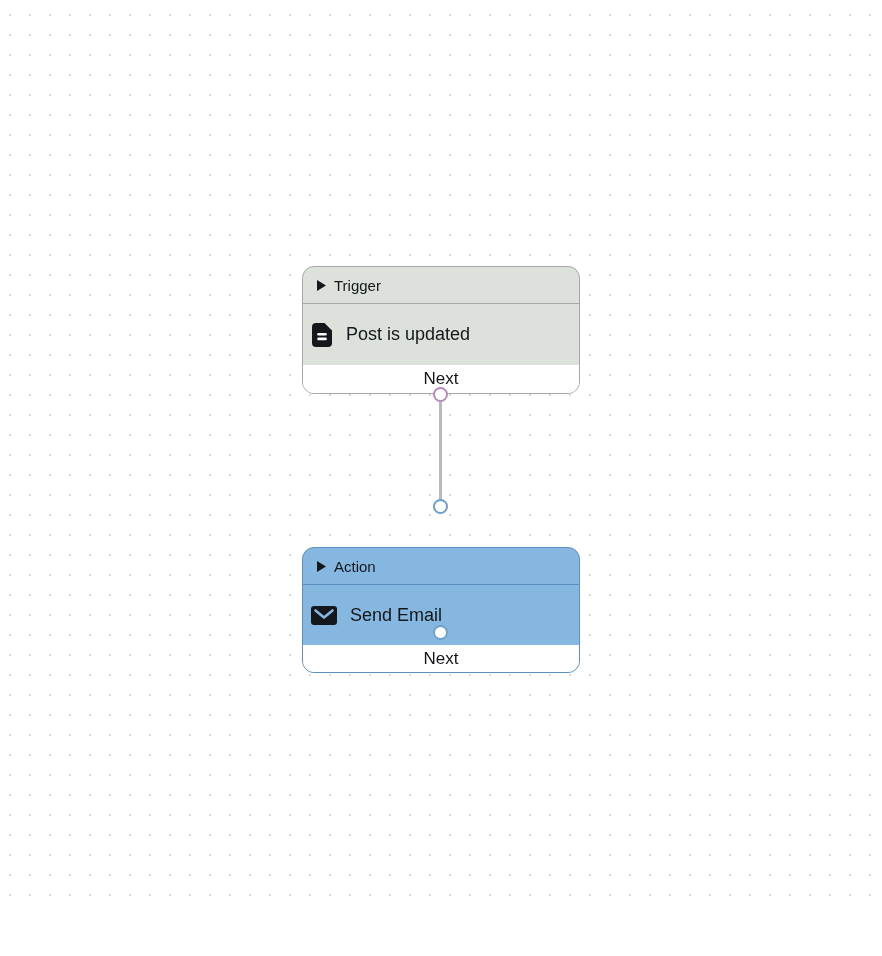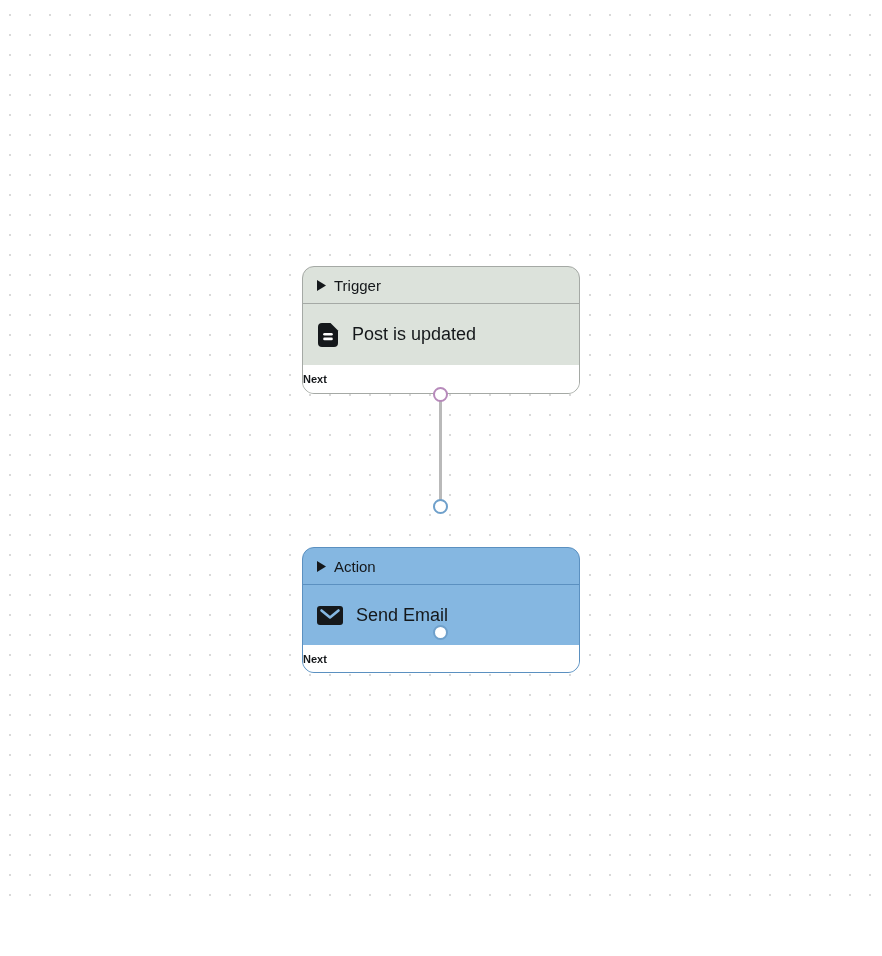--- a/index.html
+++ b/index.html
@@ -53,34 +53,34 @@
     box-sizing: border-box;
     cursor: pointer;
   }
   .trigger .node-header { border-bottom-color: var(--trigger_border, #a5a9a5); }
   .action  .node-header { border-bottom-color: var(--action_border, #5b90c0); }
   .node-body {
     flex: 1 1 auto;
     display: flex;
     align-items: center;
     gap: 13px;
-    padding: 0 14px 0 14px;
+    padding: 0 14px 0 8px;
     font-size: 18px;
     font-weight: 500;
     cursor: pointer;
   }
   .node-footer {
     flex: 0 0 auto;
     height: 28px;
     background: var(--node_footer_bg, #ffffff);
     display: flex;
     align-items: center;
-    justify-content: flex-start;
-    font-size: 11px;
-    font-weight: 700;
+    justify-content: center;
+    font-size: 17px;
+    font-weight: 400;
   }
   .action .node-footer { height: 27px; }
   .icon { display: inline-flex; align-items: center; justify-content: center; flex: 0 0 auto; }
   .connector {
     position: absolute;
     left: 439px;
     top: 395px;
     width: 3px;
     height: 112px;
     background: var(--connector_line, #b9b9b9);

